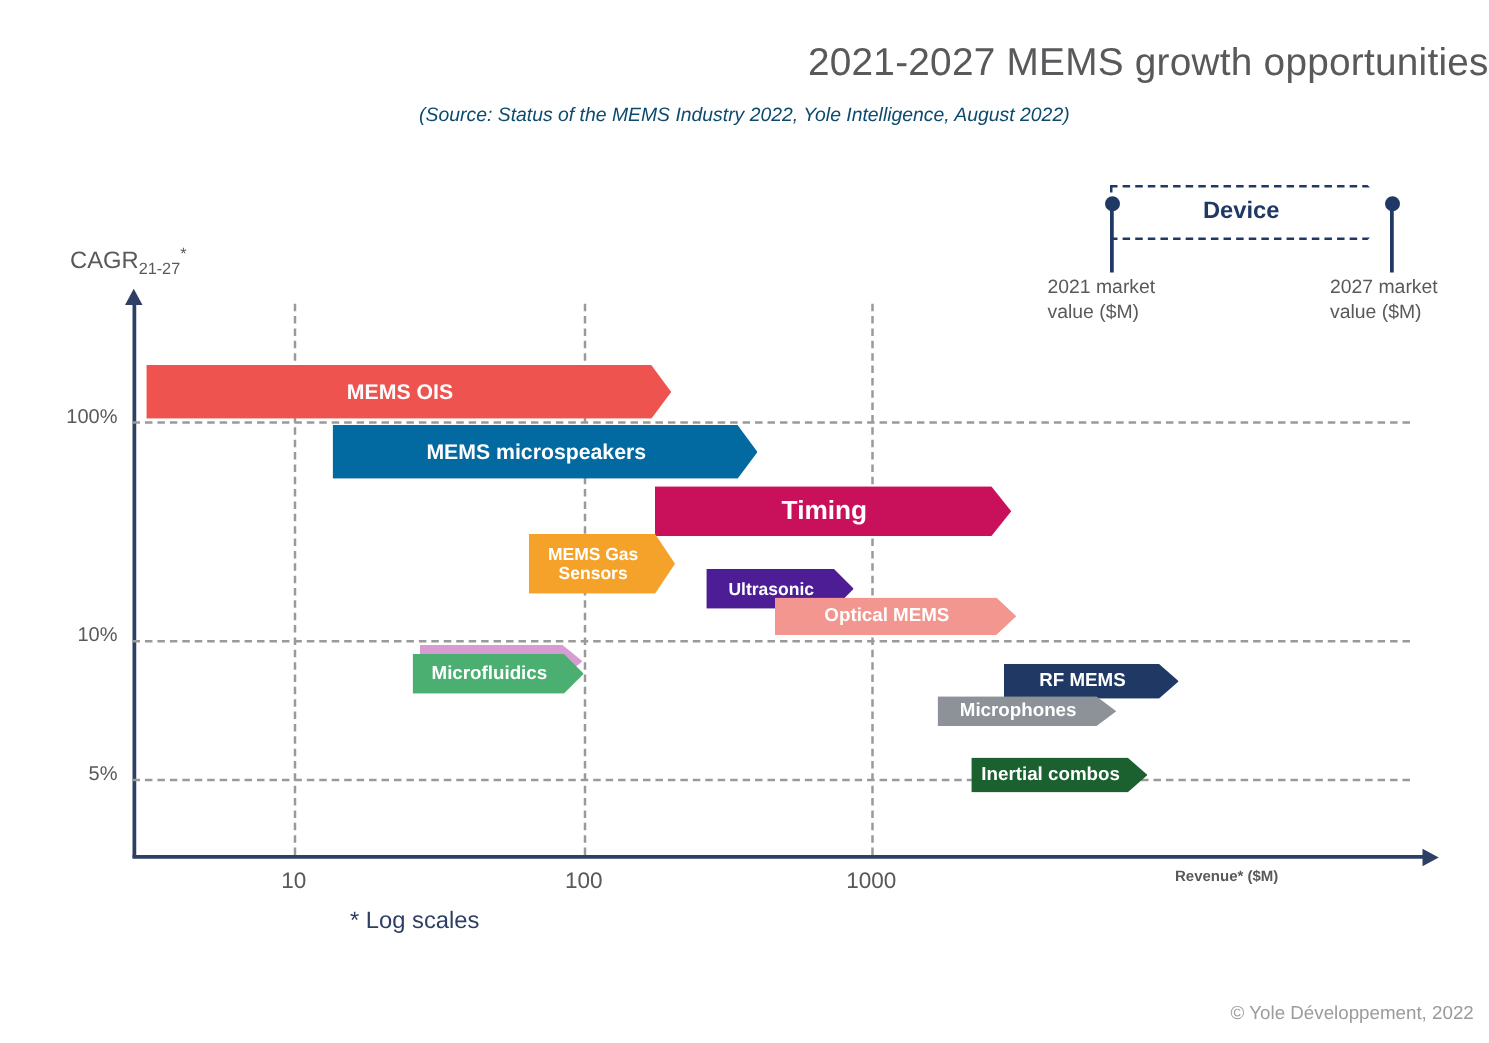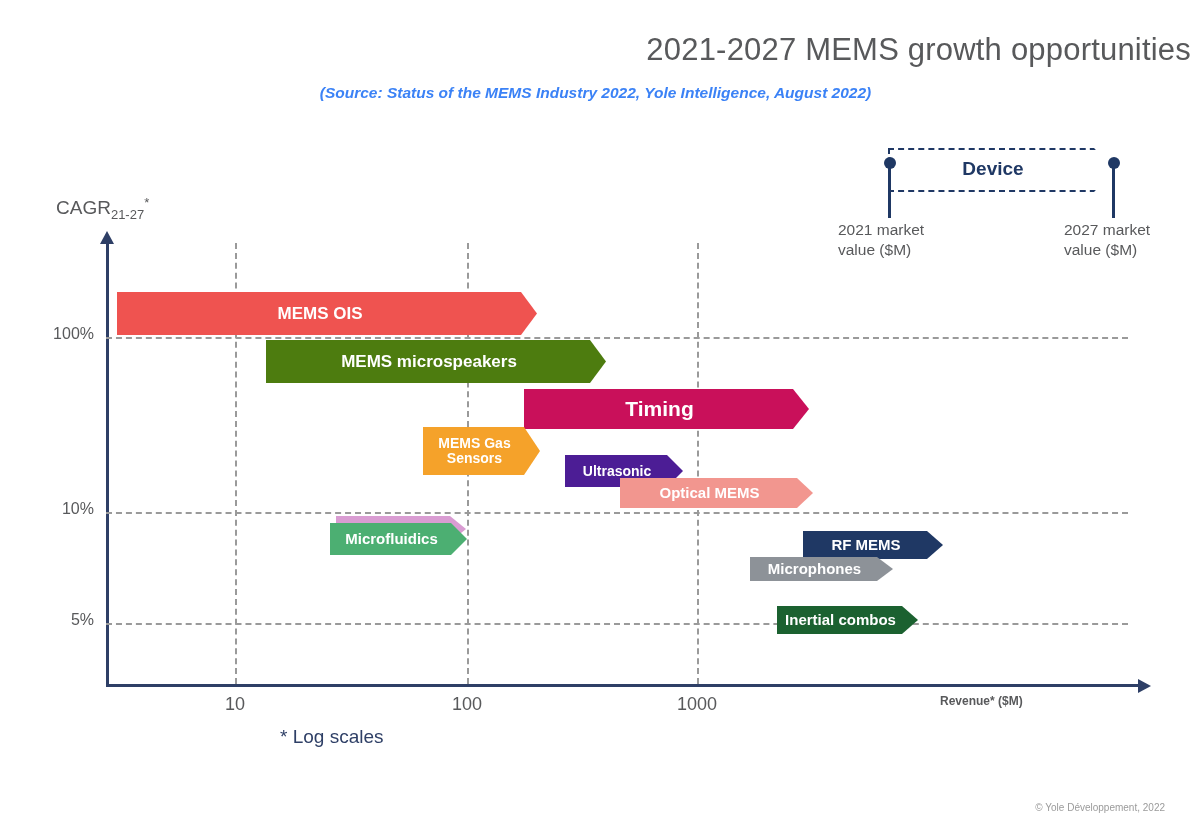--- a/index.html
+++ b/index.html
@@ -10,21 +10,21 @@
   }
   #stage{position:absolute;inset:0;}
 
   
   .title{
     position:absolute;left:0;right:0;top:32px;text-align:right;
     font-size:31px;font-weight:400;color:#58595b;letter-spacing:.2px;
   }
   .subtitle{
     position:absolute;left:0;right:0;top:84px;text-align:center;
-    font-size:15.5px;font-style:italic;color:#3b82f6;font-weight:bold;
+    font-size:15.5px;font-style:italic;color:#0c4a6e;
   }
 
   
   .legend{position:absolute;left:880px;top:140px;width:250px;height:105px;}
   .legend-shape{
     position:absolute;left:8px;top:8px;width:228px;height:44px;
     border:2px dashed #1f3864;border-right:none;box-sizing:border-box;
     -webkit-clip-path:polygon(0 0,calc(100% - 22px) 0,100% 50%,calc(100% - 22px) 100%,0 100%);
             clip-path:polygon(0 0,calc(100% - 22px) 0,100% 50%,calc(100% - 22px) 100%,0 100%);
   }
@@ -94,21 +94,21 @@
 
   
   .logscales{
     position:absolute;left:280px;top:726px;font-size:19px;color:#2e3f66;font-weight:400;
   }
   .caption{
     position:absolute;left:0;right:0;top:748px;text-align:center;
     font-size:19px;color:#1f3864;font-weight:600;
   }
   .copyright{
-    position:absolute;right:26px;top:802px;font-size:10px;color:#9b9b9b;
+    position:absolute;right:12px;top:802px;font-size:15px;color:#9b9b9b;
   }
 </style>
 </head>
 <body>
 
 <div id="stage">
 
   <div class="title">2021-2027 MEMS growth opportunities</div>
   <div class="subtitle">(Source:  Status of the MEMS Industry 2022, Yole Intelligence, August 2022)</div>
 
@@ -143,21 +143,21 @@
   <div id="tick-layer">
       <div class="ytick" style="top: 325px; left: 34px;">100%</div>
       <div class="ytick" style="top: 500px; left: 34px;">10%</div>
       <div class="ytick" style="top: 611px; left: 34px;">5%</div>
       <div class="xtick" style="left: 195px; top: 694px;">10</div>
       <div class="xtick" style="left: 427px; top: 694px;">100</div>
       <div class="xtick" style="left: 657px; top: 694px;">1000</div>
     </div>
   <div id="bars-layer">
       <div class="bar" style="left: 117px; top: 292px; width: 420px; height: 43px; background: rgb(239, 83, 80); color: rgb(255, 255, 255); font-size: 17px; white-space: pre-line;">MEMS OIS</div>
-      <div class="bar" style="left: 266px; top: 340px; width: 340px; height: 43px; background: #4d7c0f; color: rgb(255, 255, 255); font-size: 17px; white-space: pre-line;">MEMS microspeakers</div>
+      <div class="bar" style="left: 266px; top: 340px; width: 340px; height: 43px; background: #0369a1; color: rgb(255, 255, 255); font-size: 17px; white-space: pre-line;">MEMS microspeakers</div>
       <div class="bar" style="left: 524px; top: 389px; width: 285px; height: 40px; background: rgb(201, 16, 90); color: rgb(255, 255, 255); font-size: 21px; white-space: pre-line;">Timing</div>
       <div class="bar" style="left: 423px; top: 427px; width: 117px; height: 48px; background: rgb(245, 162, 42); color: rgb(255, 255, 255); font-size: 14px; white-space: pre-line;">MEMS Gas
 Sensors</div>
       <div class="bar" style="left: 565px; top: 455px; width: 118px; height: 32px; background: #4c1d95; color: rgb(255, 255, 255); font-size: 14px; white-space: pre-line;">Ultrasonic</div>
       <div class="bar" style="left: 620px; top: 478px; width: 193px; height: 30px; background: rgb(242, 150, 143); color: rgb(255, 255, 255); font-size: 15px; white-space: pre-line;">Optical MEMS</div>
       <div class="bar" style="left: 336px; top: 497px; width: 130px; height: 26px; background: rgb(217, 156, 210); color: rgb(255, 255, 255); font-size: 10px; white-space: pre-line; margin-top: 19px;">Environmental</div>
       <div class="bar" style="left: 330px; top: 523px; width: 137px; height: 32px; background: rgb(76, 175, 114); color: rgb(255, 255, 255); font-size: 15px; white-space: pre-line;">Microfluidics</div>
       <div class="bar" style="left: 803px; top: 531px; width: 140px; height: 28px; background: rgb(31, 56, 100); color: rgb(255, 255, 255); font-size: 15px; white-space: pre-line;">RF MEMS</div>
       <div class="bar" style="left: 750px; top: 557px; width: 143px; height: 24px; background: rgb(141, 146, 152); color: rgb(255, 255, 255); font-size: 15px; white-space: pre-line;">Microphones</div>
       <div class="bar" style="left: 777px; top: 606px; width: 141px; height: 28px; background: rgb(27, 97, 48); color: rgb(255, 255, 255); font-size: 15px; white-space: pre-line;">Inertial combos</div>

